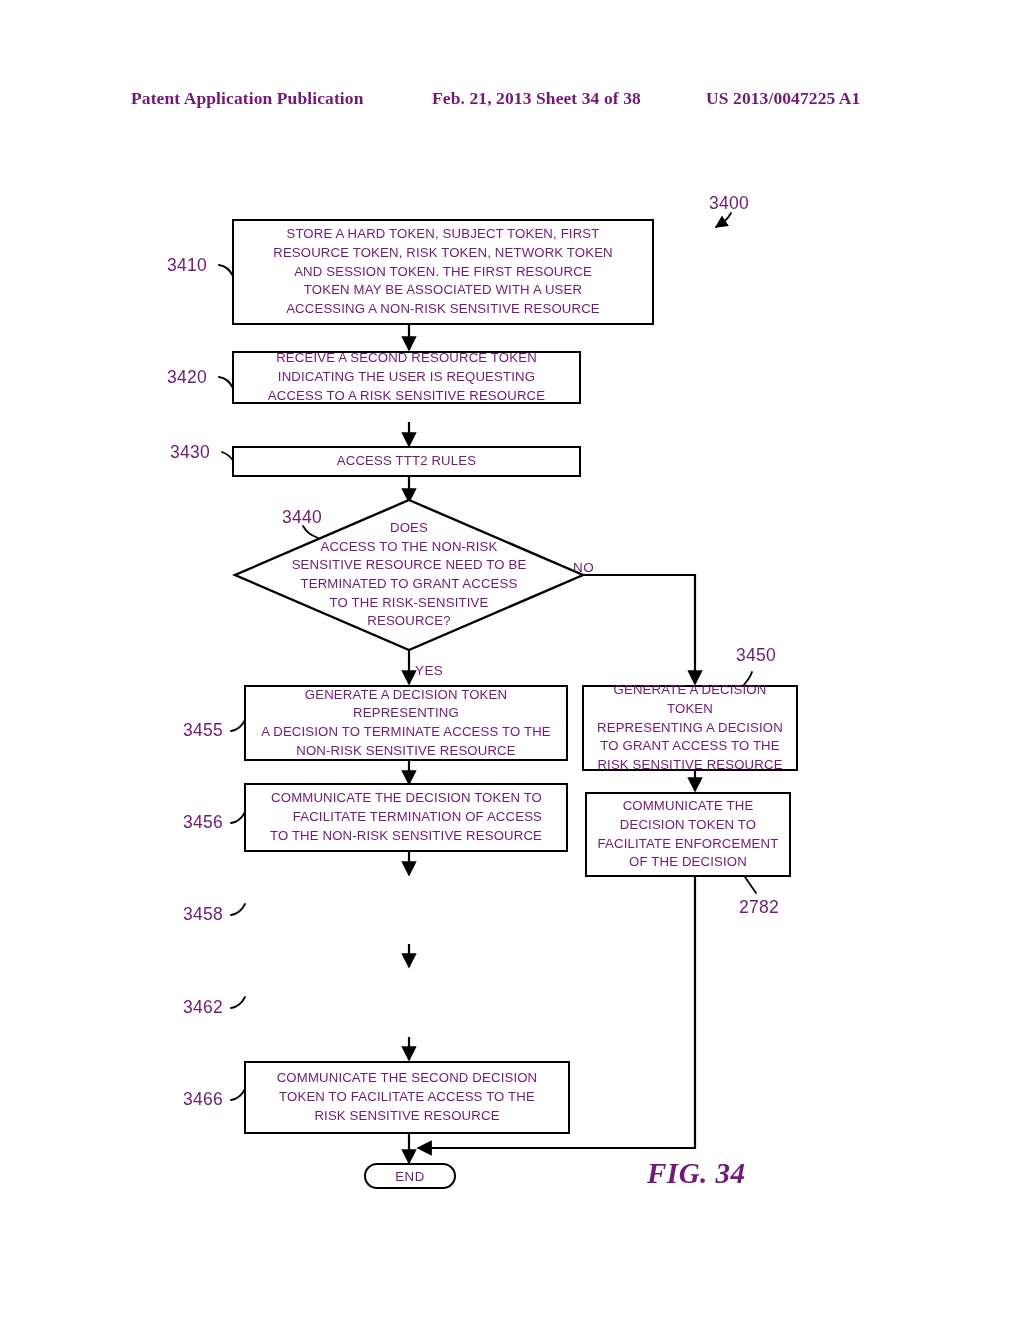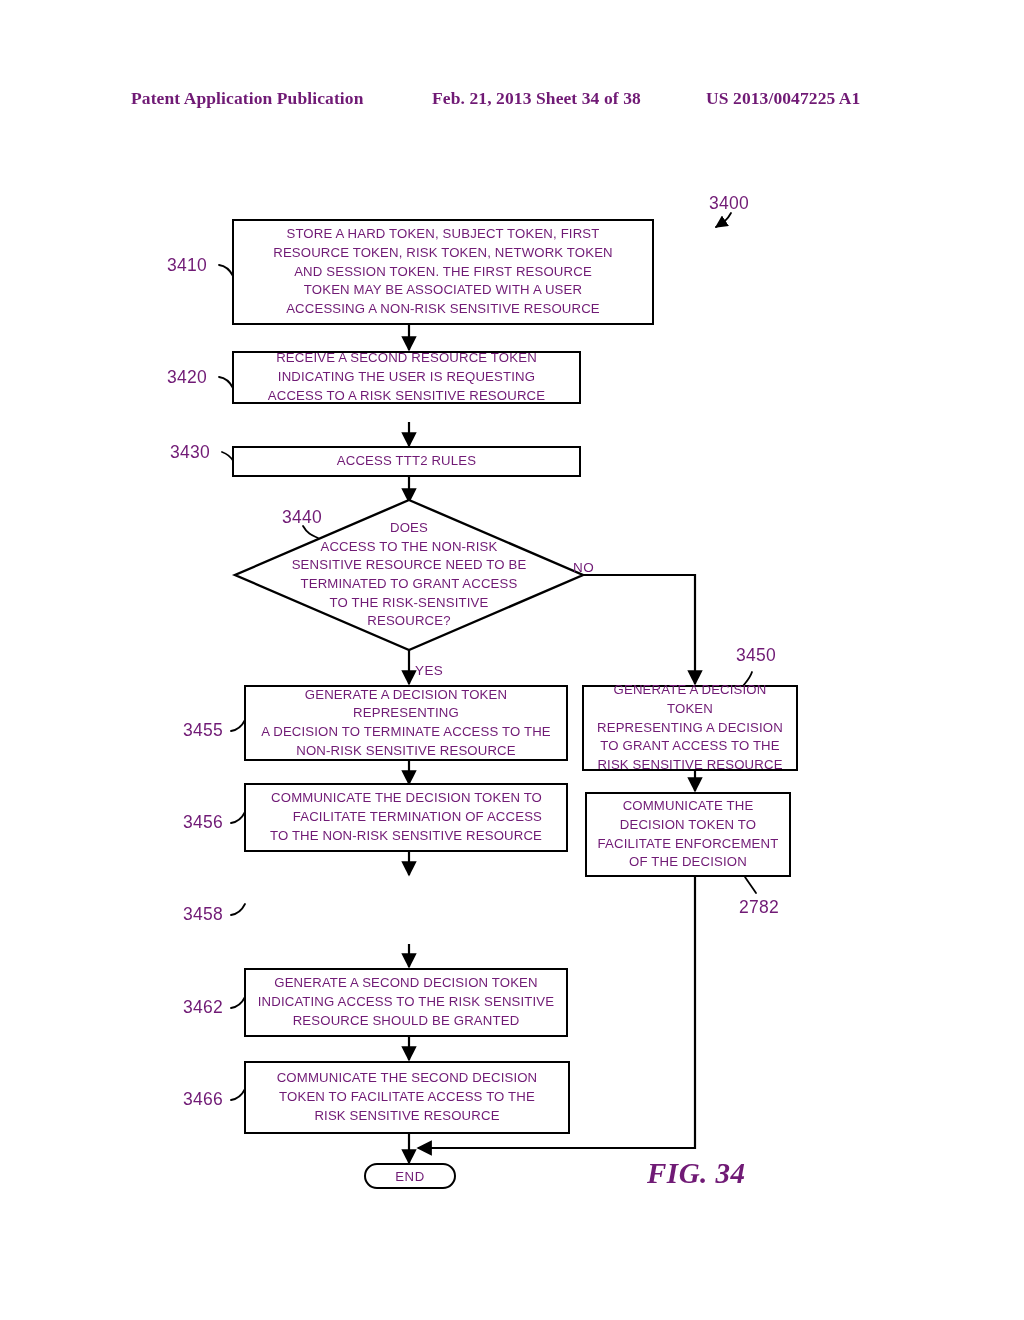--- a/index.html
+++ b/index.html
@@ -241,25 +241,20 @@
 
   <div class="node" style="left:244px; top:783px; width:324px; height:69px;text-align:right;">
     <span class="txt">COMMUNICATE THE DECISION TOKEN TO
 FACILITATE TERMINATION OF ACCESS
 TO THE NON-RISK SENSITIVE RESOURCE</span>
   </div>
   <div class="ref" style="left:183px; top:812px;">3456</div>
 
   <div class="ref" style="left:183px; top:904px;">3458</div>
 
-  <div class="node" style="left:244px; top:968px; width:324px; height:69px;">
-    <span class="txt">GENERATE A SECOND DECISION TOKEN
-INDICATING ACCESS TO THE RISK SENSITIVE
-RESOURCE SHOULD BE GRANTED</span>
-  </div>
   <div class="ref" style="left:183px; top:997px;">3462</div>
 
   <div class="node" style="left:244px; top:1061px; width:326px; height:73px;">
     <span class="txt">COMMUNICATE THE SECOND DECISION
 TOKEN TO FACILITATE ACCESS TO THE
 RISK SENSITIVE RESOURCE</span>
   </div>
   <div class="ref" style="left:183px; top:1089px;">3466</div>
 
   <div class="node" style="left:582px; top:685px; width:216px; height:86px;">

